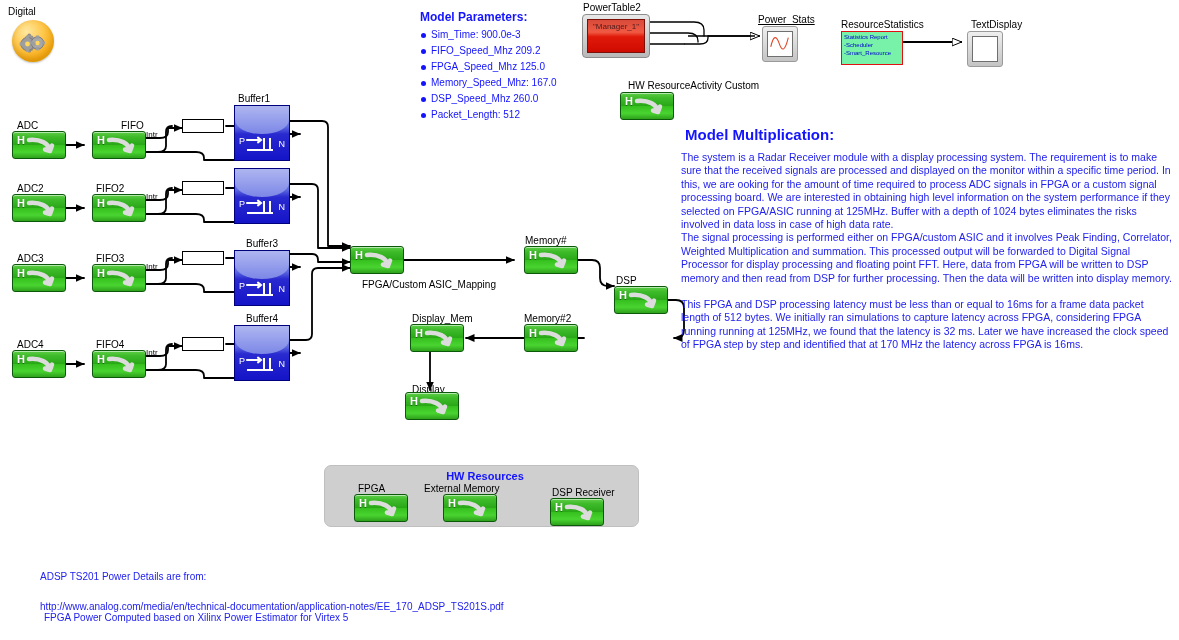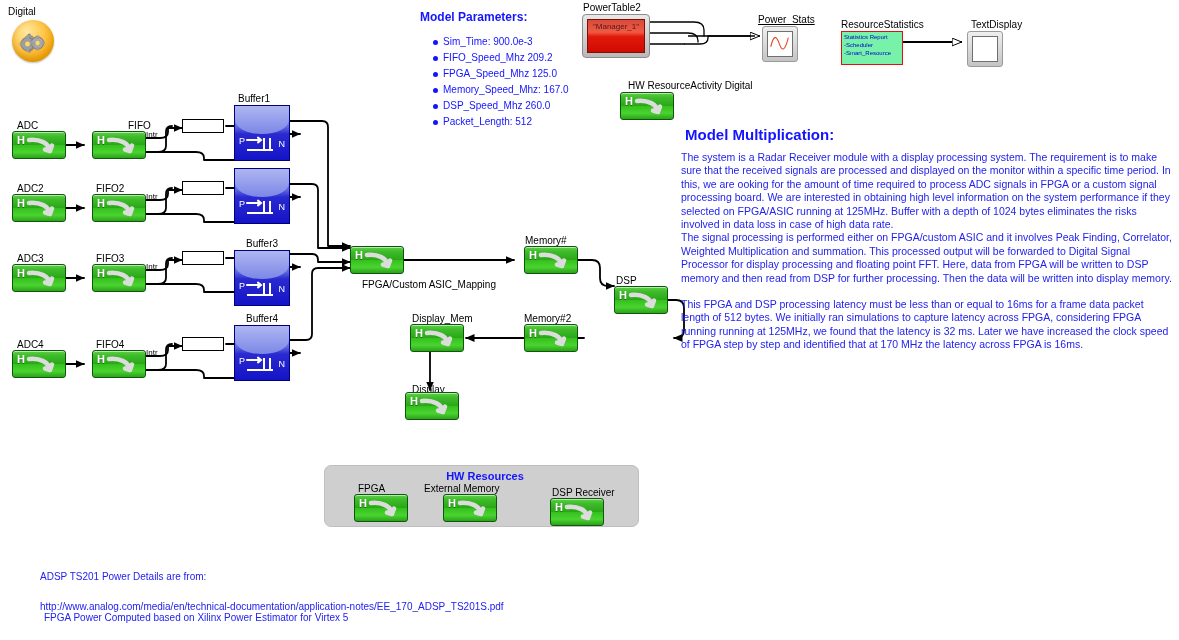--- a/index.html
+++ b/index.html
@@ -142,21 +142,21 @@
   }
   .params li {
     list-style: none; font-size: 10px; color: #1414ff;
     margin: 0 0 5px 0; position: relative; padding-left: 11px;
     font-family:"Liberation Sans", sans-serif;
   }
   .params li:before {
     content:""; position:absolute; left:1px; top:4px;
     width:5px; height:5px; border-radius:50%; background:#1414ff;
   }
-  .params ul { margin:12px; padding:0; }
+  .params ul { margin:0; padding:0; }
 
   
   .doc { position:absolute; left:681px; top:126px; width:492px; }
   .doc .dtitle {
     font-size: 15px; font-weight: bold; color:#1414ff;
     font-family:"Liberation Sans", sans-serif; margin-bottom: 8px; padding-left: 4px;
   }
   .doc p {
     margin:0; font-size: 10.5px; line-height: 13.4px; color:#2222ee;
     font-family:"Liberation Sans", sans-serif;
@@ -276,21 +276,21 @@
     </svg>
   </div>
 
   <div class="nlabel" style="left:17px; top:120px;">ADC</div>
   <div class="hwblock" style="left:12px; top:131px;">
     <span class="h">H</span>
     <svg class="swoosh" viewBox="0 0 34 22">
         <path d="M3,4 C14,3 23,7 24,15 M24,15 l-5,-1.5 M24,15 l2,-5.5" fill="none" stroke="#dcdcdc" stroke-width="4.5" stroke-linecap="round"></path>
       </svg>
   </div>
-  <div class="nlabel" style="left:108px; top:120px;padding-left:20px;">FIFO</div>
+  <div class="nlabel" style="left:101px; top:120px;padding-left:20px;">FIFO</div>
   <div class="hwblock" style="left:92px; top:131px;">
     <span class="h">H</span>
     <svg class="swoosh" viewBox="0 0 34 22">
         <path d="M3,4 C14,3 23,7 24,15 M24,15 l-5,-1.5 M24,15 l2,-5.5" fill="none" stroke="#dcdcdc" stroke-width="4.5" stroke-linecap="round"></path>
       </svg>
   </div>
   <div class="nlabel" style="left:146px; top:129px; font-size:8px;">Intr</div>
   <div class="relaybox" style="left:182px; top:119px;"></div>
   <div class="nlabel" style="left:238px; top:93px;">Buffer1</div>
   <div class="bufblock" style="left:234px; top:105px;">
@@ -469,21 +469,21 @@
 
   <div class="nlabel" style="left:758px; top:14px;text-decoration:underline;">Power_Stats</div>
   <div class="scope" style="left:762px; top:26px;">
     <div class="inner">
       <svg width="100%" height="100%" viewBox="0 0 26 26">
         <path d="M3,16 C6,3 9,4 12,12 C15,21 18,22 22,6" fill="none" stroke="#e04a2a" stroke-width="1.2"></path>
       </svg>
     </div>
   </div>
 
-  <div class="nlabel" style="left:628px; top:80px;">HW ResourceActivity Digital</div>
+  <div class="nlabel" style="left:628px; top:80px;">HW ResourceActivity Custom</div>
   <div class="hwblock" style="left:620px; top:92px;">
     <span class="h">H</span>
     <svg class="swoosh" viewBox="0 0 34 22">
         <path d="M3,4 C14,3 23,7 24,15 M24,15 l-5,-1.5 M24,15 l2,-5.5" fill="none" stroke="#dcdcdc" stroke-width="4.5" stroke-linecap="round"></path>
       </svg>
   </div>
 
   <div class="nlabel" style="left:841px; top:19px;">ResourceStatistics</div>
   <div class="statblock" style="left:841px; top:31px;">
     <div>Statistics Report</div>

